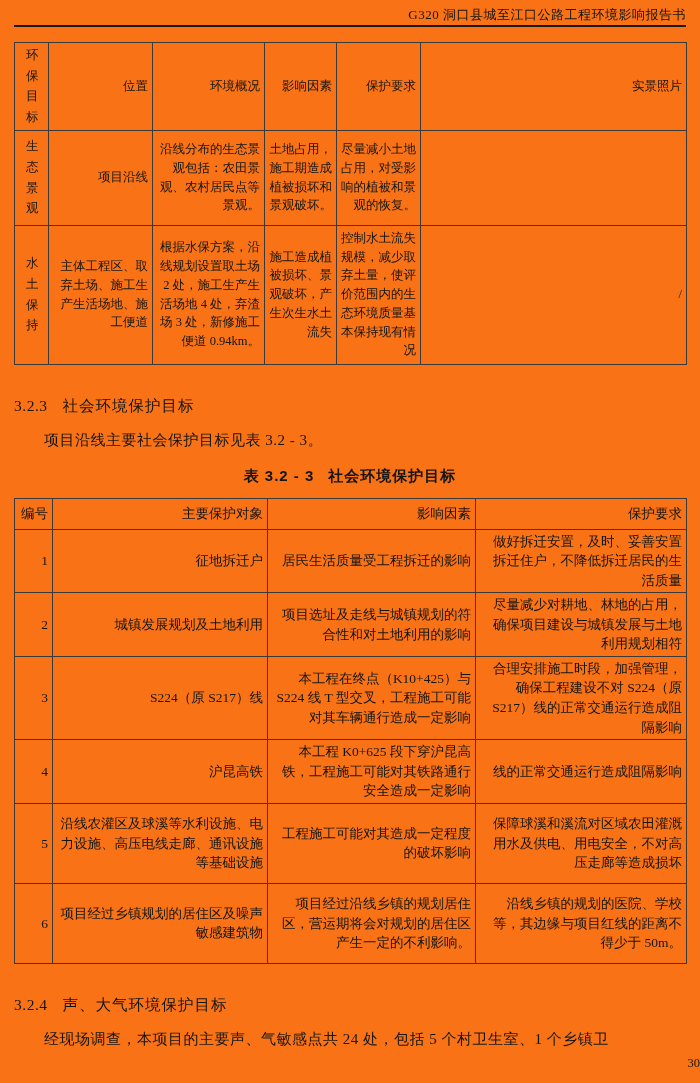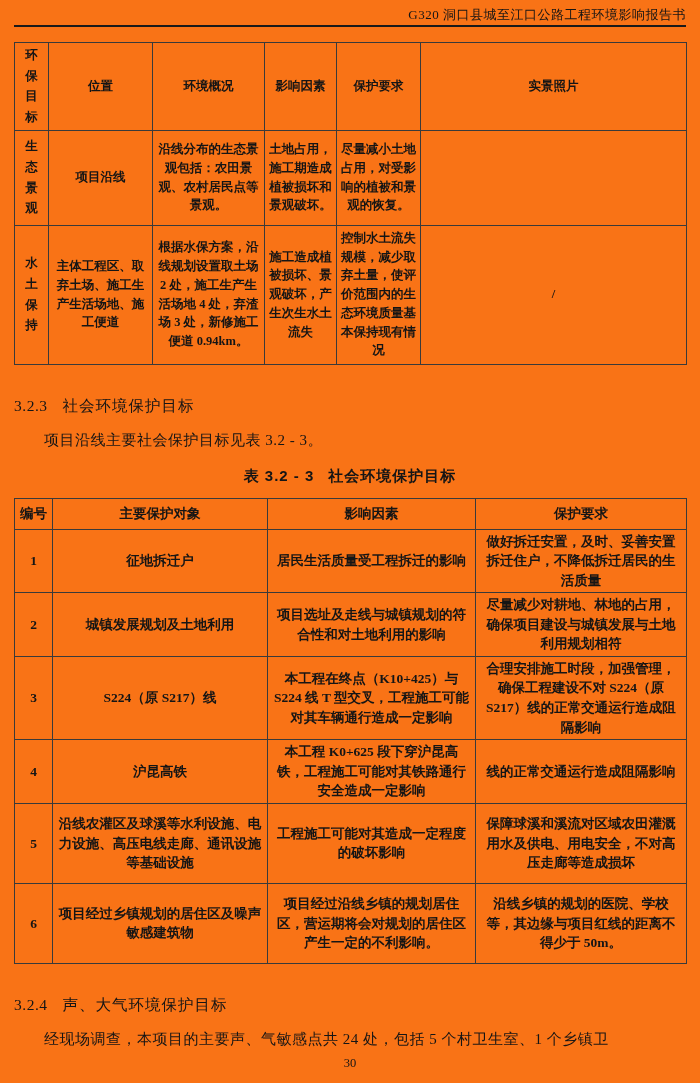--- a/index.html
+++ b/index.html
@@ -30,23 +30,23 @@
     height:0;
   }
   
   table {
     border-collapse:collapse;
     table-layout:fixed;
     width:672px;
   }
   td, th {
     border:1.5px solid #3a3a3a;
-    text-align:center;
+    text-align:right;
     vertical-align:middle;
-    font-weight:bold;
+    font-weight:normal;
     padding:2px 4px;
   }
   .t1 { margin-top:15px; }
   .t1 td, .t1 th { font-size:12.5px; line-height:1.5; }
   .t1 .row-head   { height:78px; }
   .t1 .row-eco    { height:95px; }
   .t1 .row-soil   { height:139px; }
   .vert {
     width:1.1em;
     margin:0 auto;
@@ -81,21 +81,21 @@
     font-weight:bold;
     font-size:15px;
     letter-spacing:1px;
   }
   .table-caption .cap-title { margin-left:14px; }
   .heading-324 { }
   .page-number {
     position:absolute;
     left:0; right:0;
     bottom:12px;
-    text-align:center;
+    text-align:right;
     font-size:12.5px;
   }
 </style>
 </head>
 <body>
 
 <div class="page">
 
   <div class="doc-header">G320 洞口县城至江口公路工程环境影响报告书</div>
   <div class="header-rule"></div>

